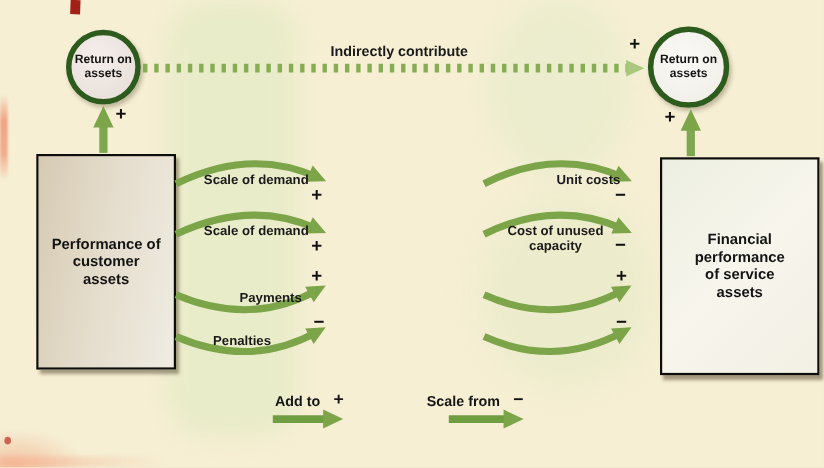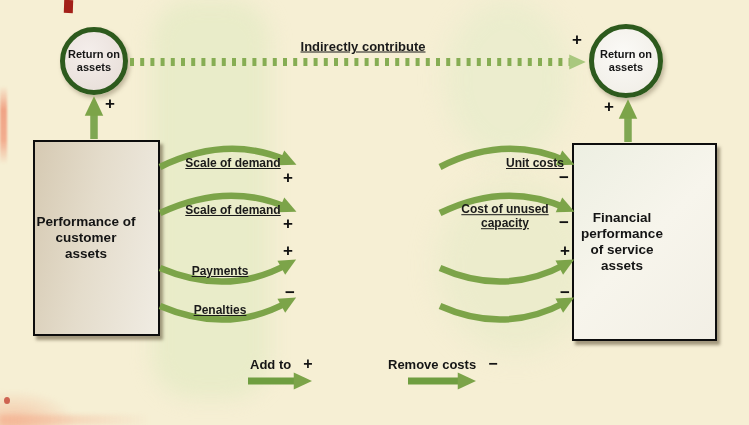--- a/index.html
+++ b/index.html
@@ -12,46 +12,46 @@
   #blob-lower{left:438px;top:178px;width:155px;height:175px;background:rgba(223,233,196,.45);filter:blur(14px);border-radius:50%;}
 
   .artifact{position:absolute;pointer-events:none;}
   #red-tick{left:64px;top:0;width:9px;height:13px;background:#a32019;transform:rotate(2deg);}
   #salmon-strip{left:0;top:86px;width:7px;height:78px;background:linear-gradient(180deg,rgba(246,197,166,0),#f0a486 30%,#f2ae90 70%,rgba(246,197,166,0));filter:blur(1px);}
   #corner-smudge{left:-12px;top:390px;width:88px;height:46px;background:radial-gradient(ellipse at 30% 70%,rgba(243,176,142,.7),rgba(243,176,142,0) 70%);filter:blur(2px);}
   #red-dot{left:4px;top:397px;width:6px;height:7px;background:#c0392b;border-radius:50%;opacity:.75;}
   #bottom-band{left:0;top:415px;width:150px;height:10px;background:linear-gradient(90deg,rgba(244,180,148,.75),rgba(244,180,148,0));filter:blur(2px);}
 
   .box{position:absolute;border:2px solid #0d0d0d;box-shadow:3px 4px 3px rgba(80,65,40,.5);
-       display:flex;align-items:center;justify-content:flex-start;text-align:center;
+       display:flex;align-items:center;justify-content:center;text-align:center;
        font-weight:bold;font-size:13.5px;line-height:1.18;color:#141414;}
   #box-customer{left:33px;top:140px;width:123px;height:192px;
        background:linear-gradient(100deg,#d6cab3 0%,#e4dccb 45%,#f0ece3 100%);}
   #box-services{left:297px;top:138px;width:141px;height:194px;font-size:15px;
        background:linear-gradient(120deg,#eeece2 0%,#f8f7f2 60%,#f3f1e8 100%);}
-  #box-financial{left:572px;top:143px;width:141px;height:194px;
+  #box-financial{left:600px;top:143px;width:141px;height:194px;
        background:linear-gradient(135deg,#edefe2 0%,#f7f5ec 50%,#f2efe5 100%);}
   .box-title{display:block;}
   #box-customer .box-title{width:102px;}
   #box-financial .box-title{width:96px;}
 
   .circle{position:absolute;border:5px solid #2d5a1d;border-radius:50%;
        display:flex;align-items:center;justify-content:center;text-align:center;
        font-weight:bold;font-size:11px;line-height:1.2;color:#151515;
        box-shadow:2px 3px 4px rgba(90,75,50,.35);}
   #circle-left{left:60px;top:27px;width:58px;height:58px;
        background:radial-gradient(circle at 40% 35%,#f4eeeb,#e6dcd6);}
   #circle-right{left:589px;top:24px;width:64px;height:64px;
        background:radial-gradient(circle at 45% 40%,#fbfaf7,#efece4);}
   .circle-label{width:58px;}
 
   svg.layer{position:absolute;left:0;top:0;pointer-events:none;}
 
   .lbl{position:absolute;transform:translate(-50%,-50%);font-weight:bold;font-size:12px;
-       color:#1a1a1a;white-space:nowrap;text-decoration:underline;}
+       color:#1a1a1a;white-space:nowrap;}
   .lbl.wrap{white-space:normal;width:104px;text-align:center;line-height:1.15;}
   #lbl-dotted{font-size:13px;}
 
   .sign{position:absolute;transform:translate(-50%,-50%);font-weight:bold;font-size:17px;color:#111;}
 
   .legend-row{position:absolute;display:flex;align-items:center;gap:12px;
        font-weight:bold;font-size:13px;color:#151515;}
   .legend-row .legend-sign{font-size:16px;}
   #legend-add{left:250px;top:355px;}
   #legend-remove{left:388px;top:355px;}
@@ -110,21 +110,21 @@
     <path d="M440,268 Q505,297 566,264" stroke="#7ca449" stroke-width="6.5" fill="none" marker-end="url(#mg)"></path>
     <path d="M440,306 Q505,335 566,302" stroke="#7ca449" stroke-width="6.5" fill="none" marker-end="url(#mg)"></path>
 
     <path d="M248,381 L302,381" stroke="#6f9e40" stroke-width="7" fill="none" marker-end="url(#mg)"></path>
     <path d="M408,381 L466,381" stroke="#6f9e40" stroke-width="7" fill="none" marker-end="url(#mg)"></path>
   </svg>
 
   <div class="lbl" id="lbl-dotted" style="left:363px;top:46px;">Indirectly contribute</div>
   <div class="lbl" style="left:233px;top:163px;">Scale of demand</div>
   <div class="lbl" style="left:233px;top:210px;">Scale of demand</div>
-  <div class="lbl" style="left:220px;top:271px;">Payments</div>
+  <div class="lbl" style="left:246px;top:271px;">Payments</div>
   <div class="lbl" style="left:220px;top:310px;">Penalties</div>
   <div class="lbl" style="left:505px;top:163px;margin-left:30px;">Unit costs</div>
   <div class="lbl wrap" style="left:505px;top:217px;">Cost of unused capacity</div>
 
   <div class="sign" style="left:110px;top:104px;">+</div>
   <div class="sign" style="left:577px;top:40px;">+</div>
   <div class="sign" style="left:609px;top:107px;">+</div>
   <div class="sign" style="left:288px;top:178px;">+</div>
   <div class="sign" style="left:288px;top:224px;">+</div>
   <div class="sign" style="left:288px;top:251px;">+</div>
@@ -132,17 +132,17 @@
   <div class="sign" style="left:564px;top:178px;">−</div>
   <div class="sign" style="left:564px;top:223px;">−</div>
   <div class="sign" style="left:565px;top:251px;">+</div>
   <div class="sign" style="left:565px;top:293px;">−</div>
 
   <div class="legend-row" id="legend-add">
     <span>Add to</span>
     <span class="legend-sign">+</span>
   </div>
   <div class="legend-row" id="legend-remove">
-    <span>Remove costs</span>
+    <span>Scale from</span>
     <span class="legend-sign">−</span>
   </div>
 
 </div>
 
 </body></html>

